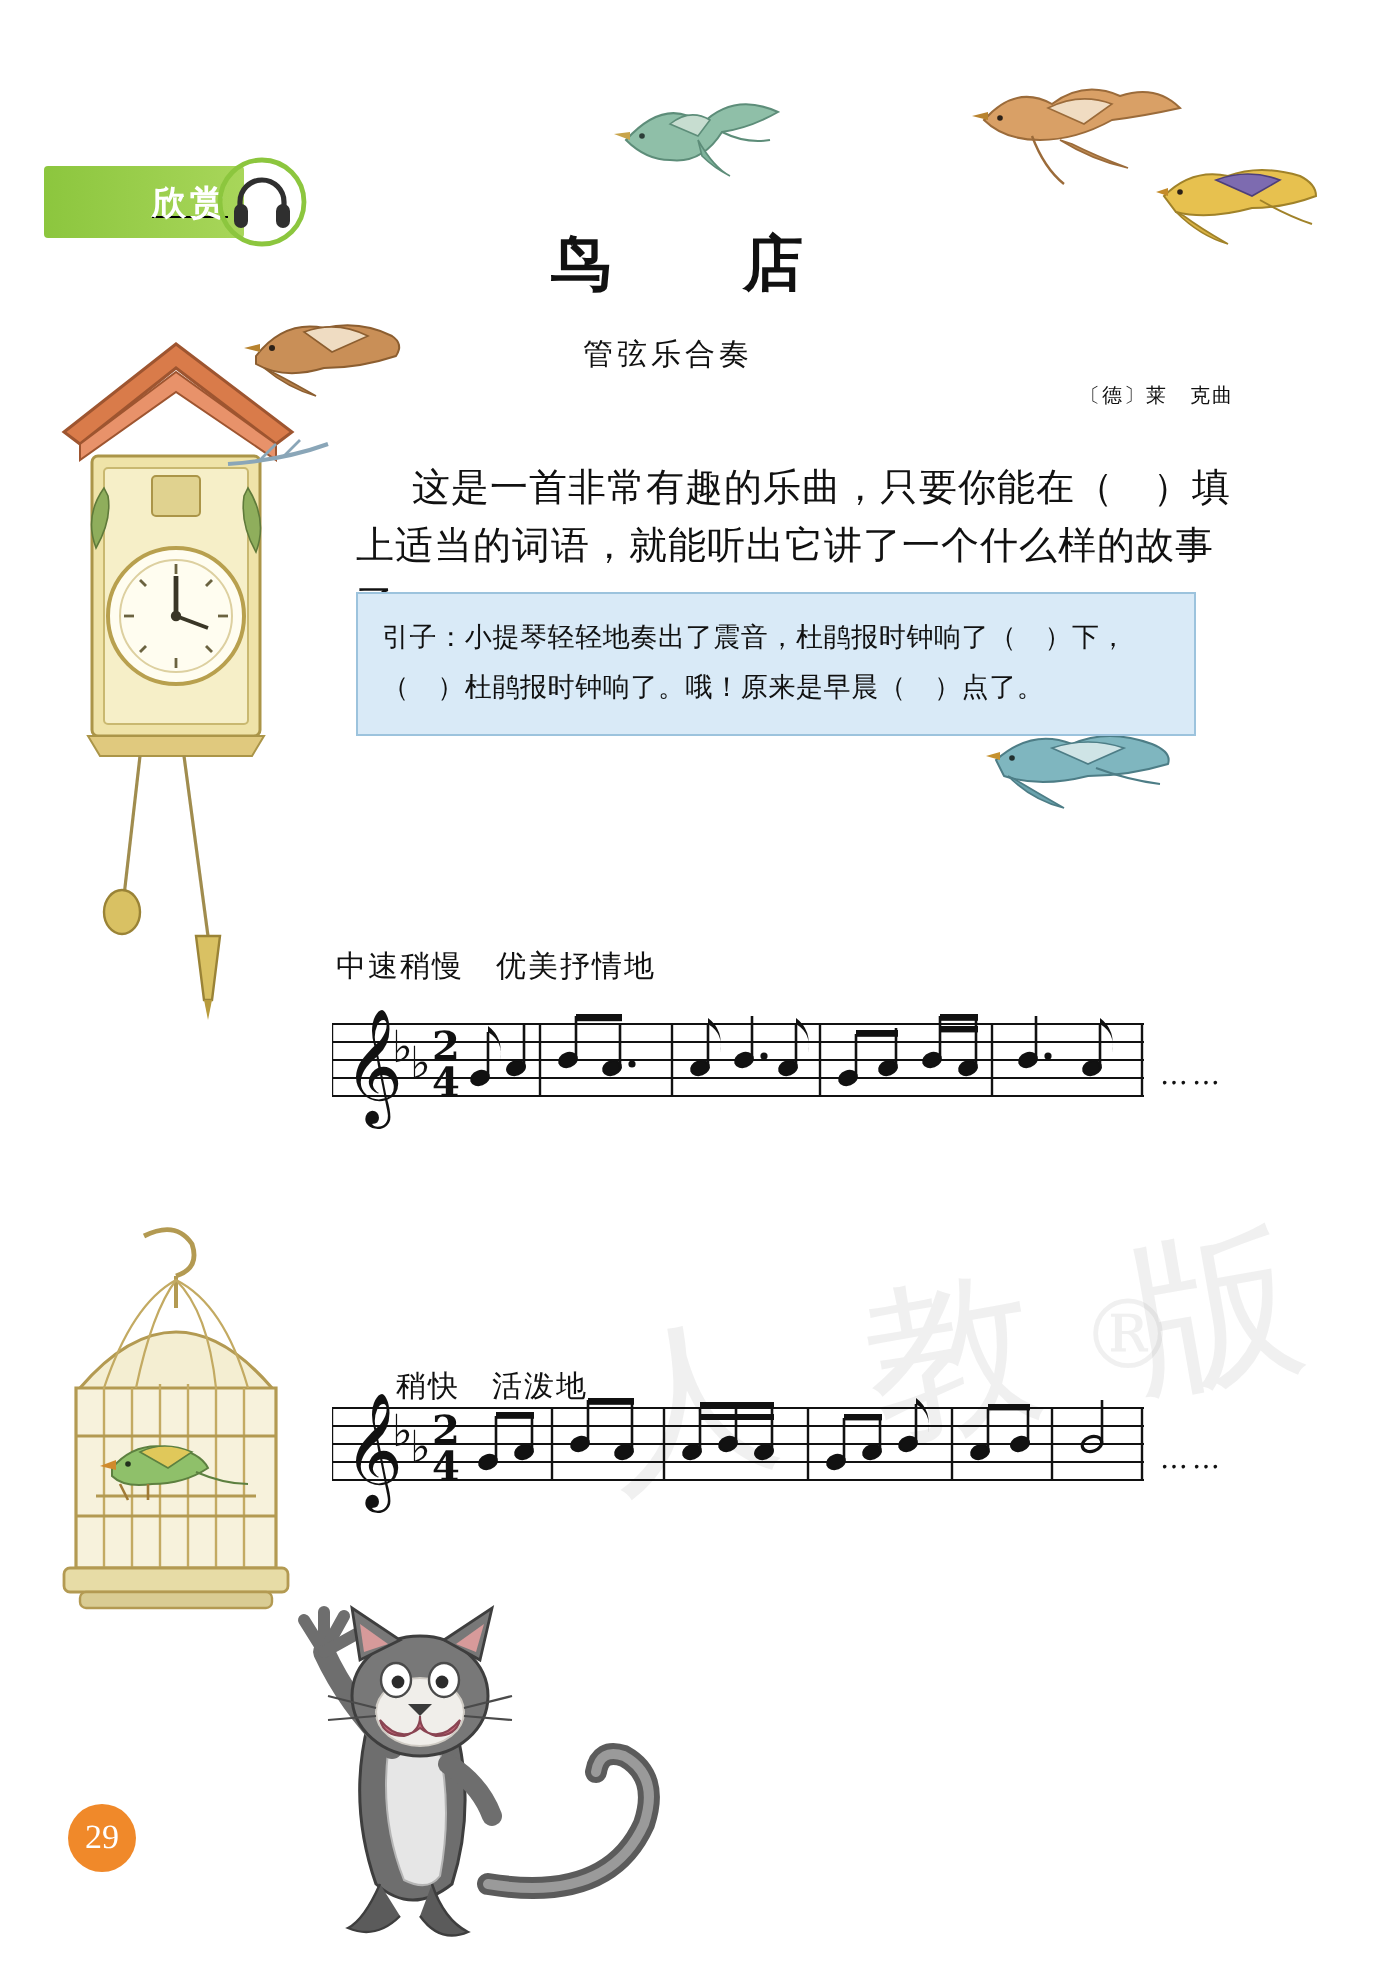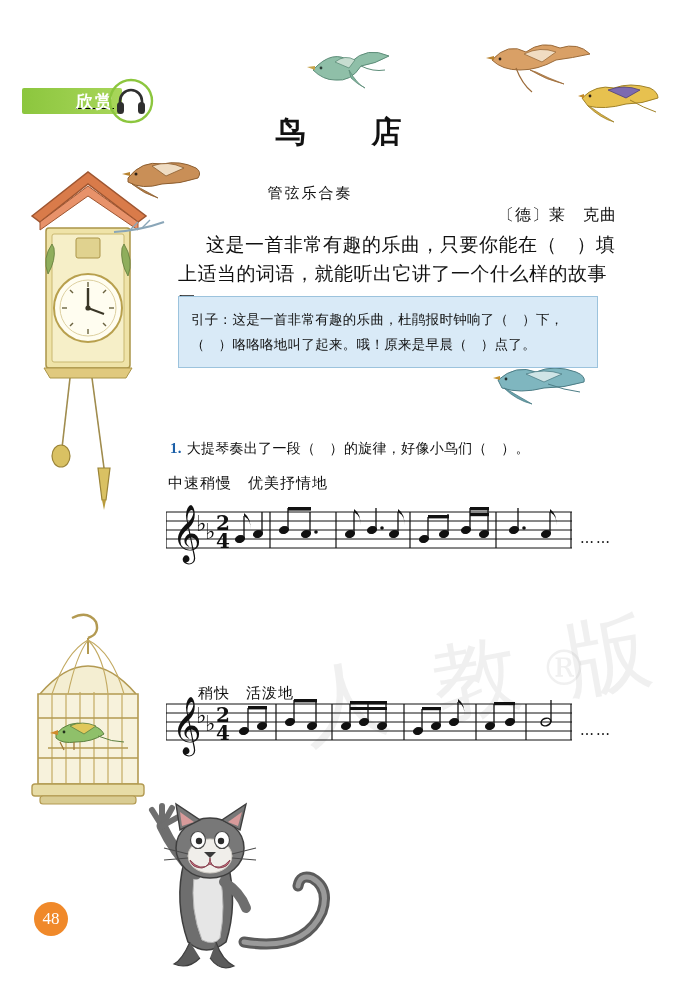--- a/index.html
+++ b/index.html
@@ -21,21 +21,21 @@
   
   .badge-wrap {
     position: absolute;
     left: 22px;
     top: 78px;
     display: flex;
     align-items: center;
   }
   .badge-bar {
     width: 100px;
-    height: 26px;
+    height: 36px;
     background: linear-gradient(90deg, #8cc63e 0%, #a8d65a 100%);
     border-radius: 2px;
     display: flex;
     align-items: center;
     justify-content: flex-end;
     padding-right: 8px;
     box-sizing: border-box;
     text-decoration: underline;
   }
   .badge-text {
@@ -61,34 +61,35 @@
     text-align: center;
     font-family: "DejaVu Serif", serif;
     font-size: 30px;
     letter-spacing: 18px;
     color: #111;
     font-weight: bold;
   }
   .song-subtitle {
     position: absolute;
     left: 0;
-    top: 184px;
+    top: 168px;
     width: 620px;
     text-align: center;
     font-family: "DejaVu Serif", serif;
     font-size: 15px;
     letter-spacing: 2px;
     color: #111;
+    padding-left: 24px;
   }
   .composer {
     position: absolute;
     right: 78px;
-    top: 205px;
+    top: 191px;
     font-family: Liberation Serif, serif;
-    font-size: 16px;
+    font-size: 10px;
     color: #111;
     letter-spacing: 1px;
   }
 
   
   .intro {
     position: absolute;
     left: 178px;
     top: 230px;
     width: 440px;
@@ -406,26 +407,22 @@
       </svg>
     </div>
   </div>
 
   <div class="song-title">鸟　店</div>
   <div class="song-subtitle">管弦乐合奏</div>
   <div class="composer">〔德〕莱　克曲</div>
 
   <div class="intro">这是一首非常有趣的乐曲，只要你能在（　）填上适当的词语，就能听出它讲了一个什么样的故事了。</div>
 
-  <div class="bluebox">引子：这是一首非常有趣的乐曲，杜鹃报时钟响了（　）下，（　）咯咯咯地叫了起来。哦！原来是早晨（　）点了。</div>
-
-  <div class="item item1">
-    <span class="item-num">1.</span>
-    <span>大提琴奏出了一段（　）的旋律，好像小鸟们（　）。</span>
-  </div>
+  <div class="bluebox">引子：小提琴轻轻地奏出了震音，杜鹃报时钟响了（　）下，（　）杜鹃报时钟响了。哦！原来是早晨（　）点了。</div>
+
   <div class="tempo tempo1">中速稍慢　优美抒情地</div>
 
   <div class="stave" style="left:166px; top:498px;">
     <svg width="408" height="74" viewBox="0 0 408 74">
 
       <g stroke="#111" stroke-width="1">
         <line x1="0" y1="14" x2="406" y2="14"></line>
         <line x1="0" y1="23" x2="406" y2="23"></line>
         <line x1="0" y1="32" x2="406" y2="32"></line>
         <line x1="0" y1="41" x2="406" y2="41"></line>
@@ -579,15 +576,15 @@
       </g>
 
       <g fill="none" stroke="#111">
         <ellipse cx="380" cy="32" rx="5" ry="3.6" transform="rotate(-20 380 32)" stroke-width="1.6"></ellipse>
         <line x1="385" y1="32" x2="385" y2="10" stroke-width="1.3"></line>
       </g>
     </svg>
   </div>
   <div class="dots dots2">……</div>
 
-  <div class="pagenum">48</div>
+  <div class="pagenum">29</div>
 
 </div>
 
 </body></html>

